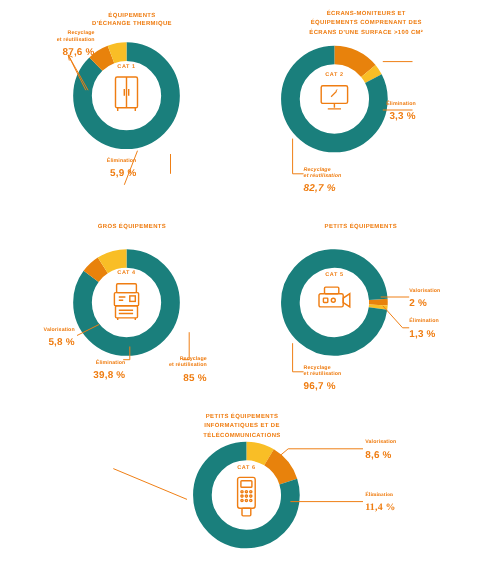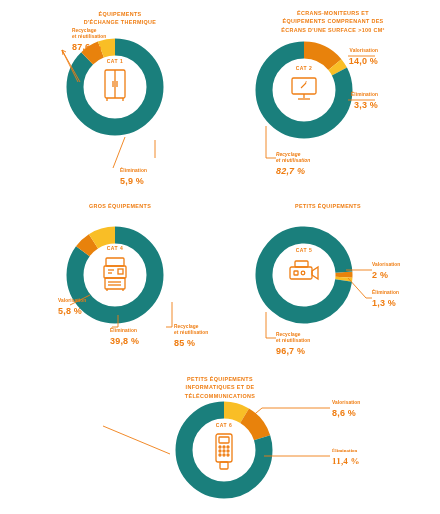--- a/index.html
+++ b/index.html
@@ -55,21 +55,21 @@
   }
   .lbl .val{
     display:block;
     font-size:9px;
     font-weight:bold;
     letter-spacing:.2px;
     margin-top:.5px;
   }
   .lbl.right{text-align:left;}
   .lbl.left{text-align:right;}
-  .lbl.center{text-align:left;margin-left:48px;}
+  .lbl.center{text-align:right;}
   .leader{position:absolute;overflow:visible;}
 </style>
 </head>
 <body>
 
 <div class="grid">
 
   <div class="panel" style="left:0;top:0;width:220px;height:190px;">
     <div class="chart-title" style="left:55px;top:10px;width:130px;">ÉQUIPEMENTS
 D'ÉCHANGE THERMIQUE</div>
@@ -101,21 +101,21 @@
       <path d="M78,82 L62,50 M66,52 L62,50 L63,55" stroke="#EF7D12" stroke-width="0.9" fill="none"></path>
       <path d="M113,168 L125,137" stroke="#EF7D12" stroke-width="0.9" fill="none"></path>
       <path d="M155,140 L155,158" stroke="#EF7D12" stroke-width="0.9" fill="none"></path>
     </svg>
 
     <div class="lbl center" style="left:24px;top:28px;width:62px;">
       <span class="cap">Recyclage
 et réutilisation</span>
       <span class="val">87,6 %</span>
     </div>
-    <div class="lbl center" style="left:72px;top:168px;width:52px;">
+    <div class="lbl center" style="left:72px;top:144px;width:52px;">
       <span class="cap">Élimination</span>
       <span class="val">5,9 %</span>
     </div>
   </div>
 
   <div class="panel" style="left:220px;top:0;width:220px;height:190px;">
     <div class="chart-title" style="left:38px;top:9px;width:150px;">ÉCRANS-MONITEURS ET
 ÉQUIPEMENTS COMPRENANT DES
 ÉCRANS D'UNE SURFACE &gt;100 CM²</div>
 
@@ -138,24 +138,20 @@
         </svg>
       </div>
     </div>
 
     <svg class="leader" style="left:0;top:0;width:220px;height:190px;">
       <path d="M128,56 L155,56" stroke="#EF7D12" stroke-width="0.9" fill="none"></path>
       <path d="M128,100 L155,100" stroke="#EF7D12" stroke-width="0.9" fill="none"></path>
       <path d="M46,126 L46,158 L56,158" stroke="#EF7D12" stroke-width="0.9" fill="none"></path>
     </svg>
 
-    <div class="lbl left" style="left:98px;top:48px;width:60px;">
-      <span class="cap" style="text-align:right;">Valorisation</span>
-      <span class="val" style="text-align:right;">14,0 %</span>
-    </div>
     <div class="lbl left" style="left:98px;top:92px;width:60px;">
       <span class="cap" style="text-align:right;">Élimination</span>
       <span class="val" style="text-align:right;">3,3 %</span>
     </div>
     <div class="lbl right" style="left:56px;top:152px;width:70px;font-style:italic;">
       <span class="cap">Recyclage
 et réutilisation</span>
       <span class="val">82,7 %</span>
     </div>
   </div>

